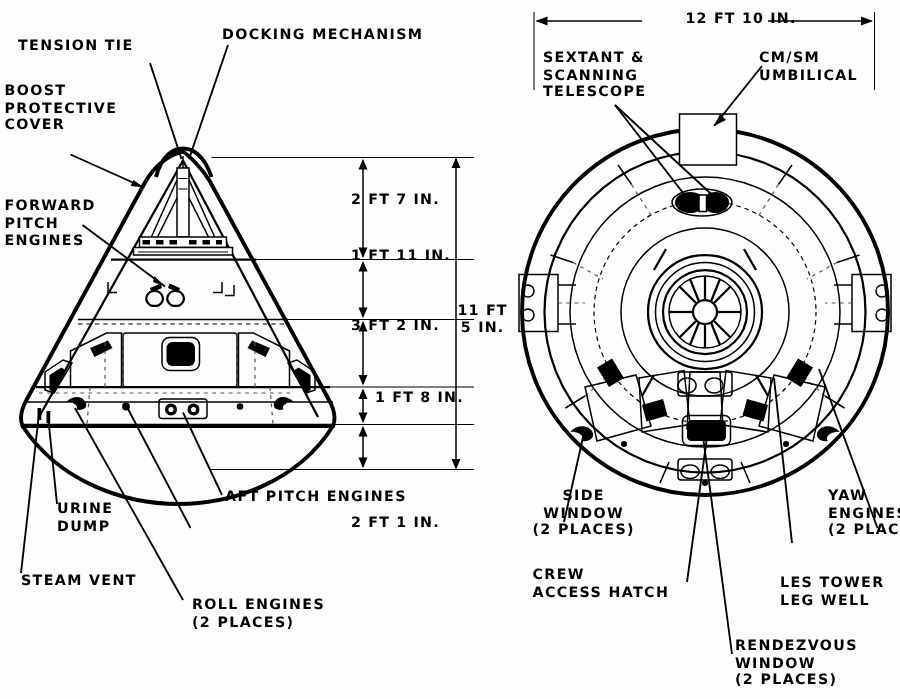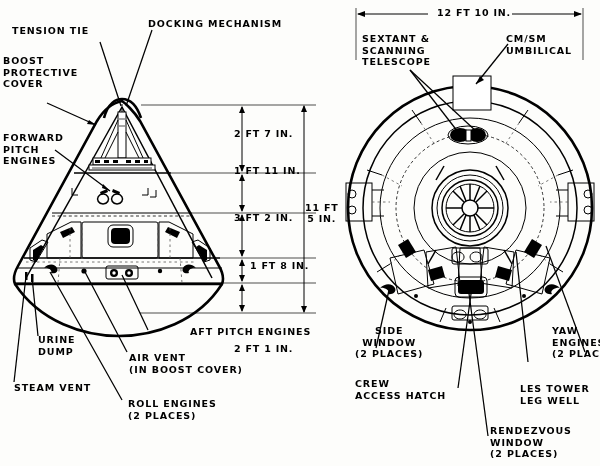--- a/index.html
+++ b/index.html
@@ -196,23 +196,21 @@
 </svg>
 
 <div class="lbl" style="left:12px;top:25px;">TENSION TIE</div>
 <div class="lbl" style="left:3px;top:55px;">BOOST
 PROTECTIVE
 COVER</div>
 <div class="lbl" style="left:148px;top:18px;">DOCKING MECHANISM</div>
 <div class="lbl" style="left:3px;top:132px;">FORWARD
 PITCH
 ENGINES</div>
-<div class="lbl" style="left:150px;top:326px;padding-left:40px;">AFT PITCH ENGINES</div>
-<div class="lbl" style="left:129px;top:352px;">AIR VENT
-(IN BOOST COVER)</div>
+<div class="lbl" style="left:150px;top:326px;">AFT PITCH ENGINES</div>
 <div class="lbl" style="left:128px;top:398px;">ROLL ENGINES
 (2 PLACES)</div>
 <div class="lbl" style="left:38px;top:334px;">URINE
 DUMP</div>
 <div class="lbl" style="left:14px;top:382px;">STEAM VENT</div>
 
 <div class="dim" style="left:234px;top:128px;">2 FT 7 IN.</div>
 <div class="dim" style="left:234px;top:165px;">1 FT 11 IN.</div>
 <div class="dim" style="left:234px;top:212px;">3 FT 2 IN.</div>
 <div class="dim" style="left:234px;top:260px;margin-left:16px;">1 FT 8 IN.</div>
@@ -344,21 +342,21 @@
 
   <path class="leader" d="M118,388 L131,294"></path>
 
   <path class="leader" d="M148,436 L128,286"></path>
 
   <path class="leader" d="M245,352 L206,246"></path>
 
   <path class="leader" d="M188,362 L176,252"></path>
 </svg>
 
-<div class="dim" style="left:437px;top:7px;">12 FT 10 IN.</div>
+<div class="dim" style="left:457px;top:7px;">12 FT 10 IN.</div>
 <div class="lbl" style="left:362px;top:33px;">SEXTANT &amp;
 SCANNING
 TELESCOPE</div>
 <div class="lbl" style="left:506px;top:33px;">CM/SM
 UMBILICAL</div>
 <div class="lbl" style="left:355px;top:325px;text-align:center;">SIDE
 WINDOW
 (2 PLACES)</div>
 <div class="lbl" style="left:355px;top:378px;">CREW
 ACCESS HATCH</div>

